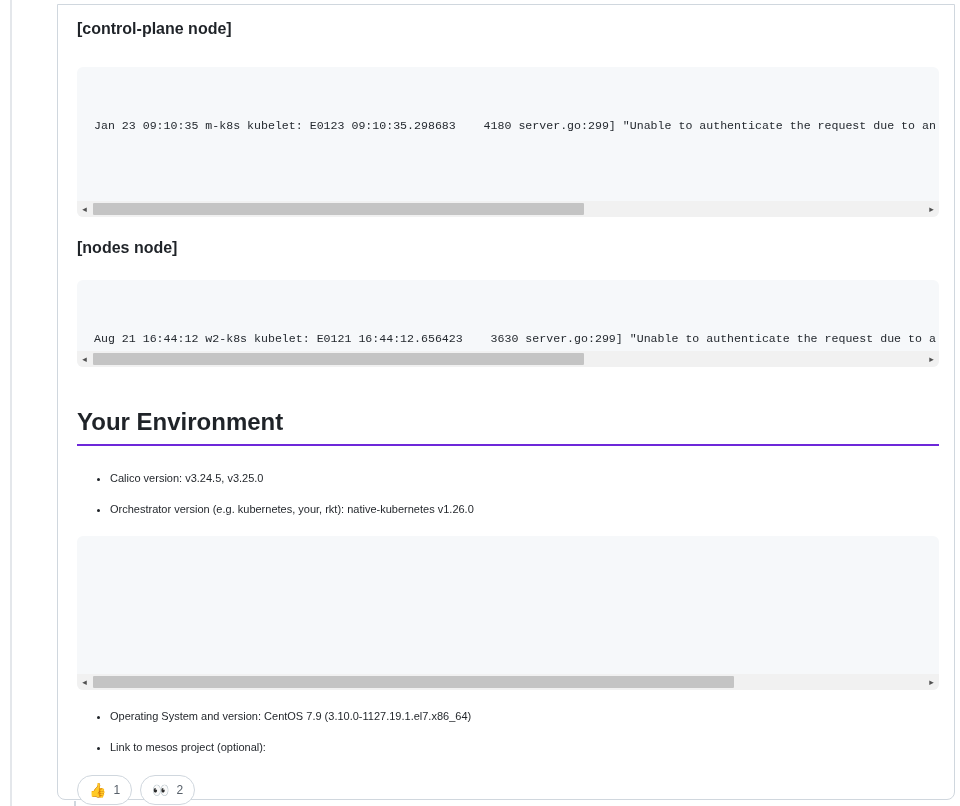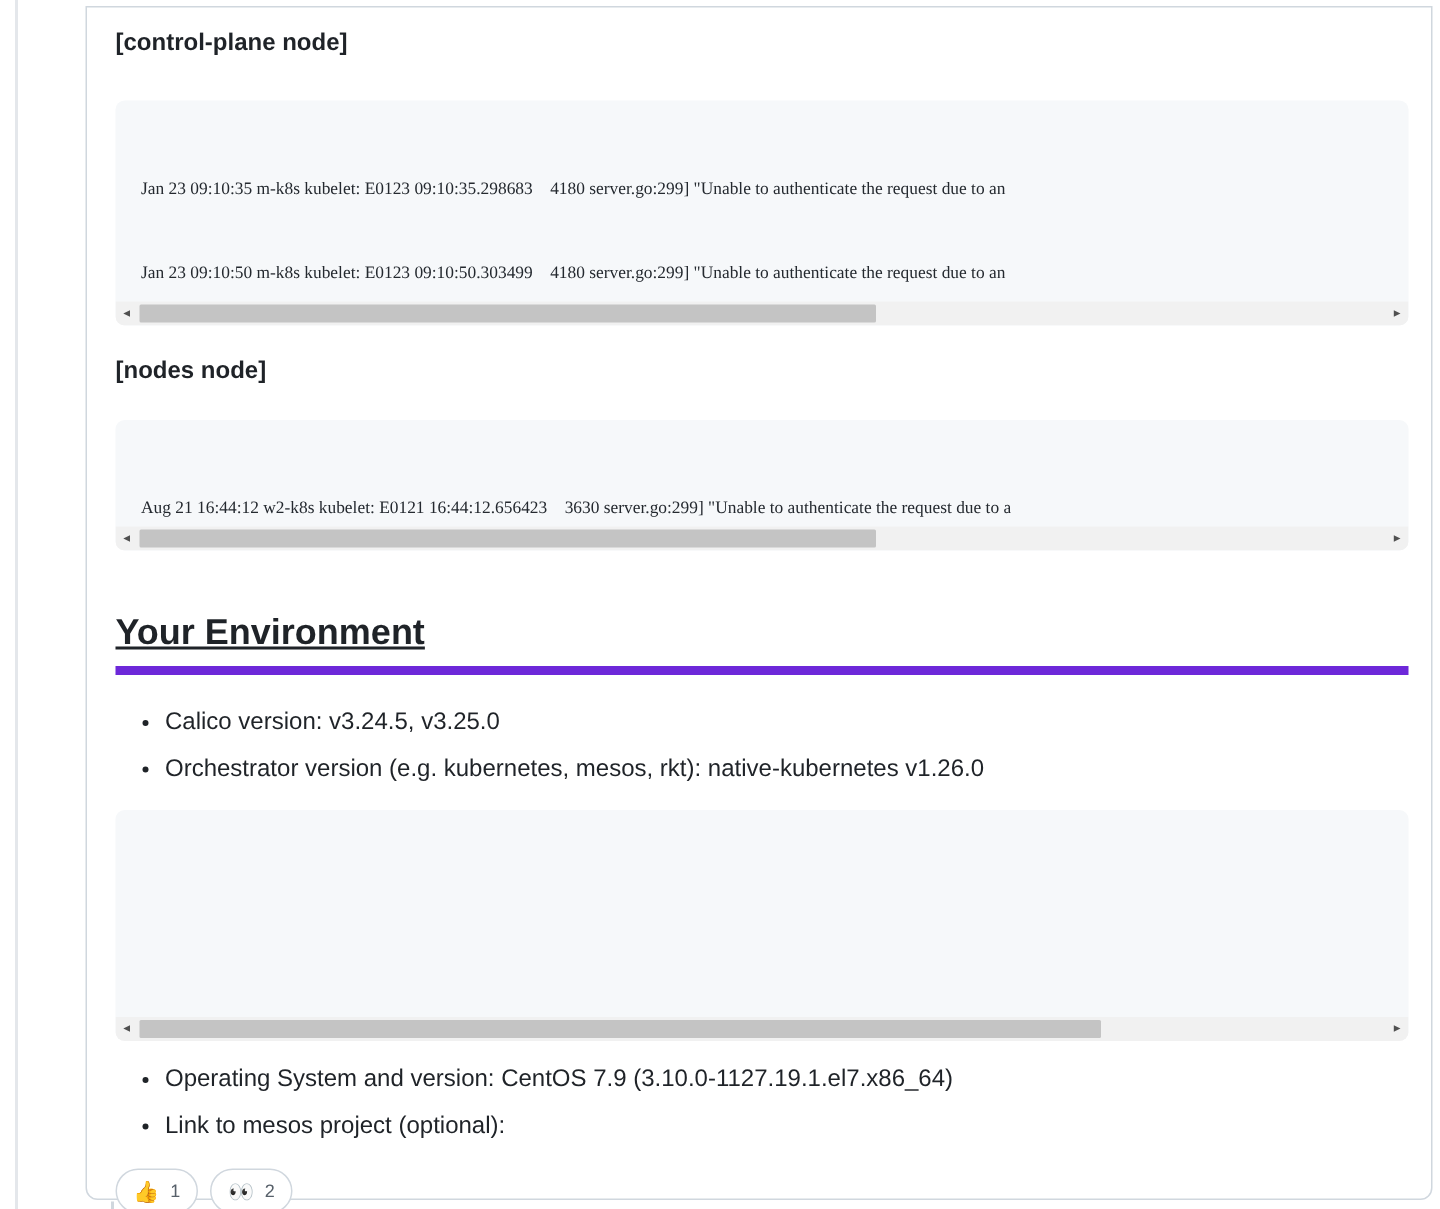--- a/index.html
+++ b/index.html
@@ -38,21 +38,21 @@
   .code-block {
     background: #f6f8fa;
     border-radius: 6px;
     overflow: hidden;
     position: relative;
   }
   .block-1 { height: 150px; margin-bottom: 21px; }
   .block-2 { height: 87px; margin-bottom: 0; }
   .block-3 { height: 154px; margin-bottom: 0; }
   .code-pre {
-    font-family: Liberation Serif, serif;
+    font-family: Liberation Mono, monospace;
     font-size: 11.6px; line-height: 18.6px;
     color: #24292f;
     padding: 13px 0 0 17px;
     white-space: pre;
     overflow: hidden;
   }
   .code-line { white-space: pre; overflow: hidden; }
 
   .hscrollbar {
     position: absolute; left: 0; right: 0; bottom: 0;
@@ -71,28 +71,27 @@
     background: #c4c4c4; border-radius: 1px;
   }
   .thumb-60 { width: 59%; }
   .thumb-78 { width: 77%; }
 
   .env-heading {
     font-size: 24px; font-weight: 600; line-height: 30px;
     color: #1f2328;
     margin-top: 40px;
     padding-bottom: 7px;
-    border-bottom: 6px solid #6d28d9;
+    border-bottom: 2px solid #6d28d9;
     margin-bottom: 14px;
-    text-decoration: underline;
   }
   ul.env-list {
     list-style: disc;
     padding-left: 33px;
-    font-size: 16px; line-height: 24px;
+    font-size: 11px; line-height: 24px;
     color: #1f2328;
   }
   ul.list-top { margin: 20px 0 15px 0; }
   ul.list-bottom { margin: 14px 0 0 0; }
   ul.env-list li + li { margin-top: 7px; }
 
   .reactions { display: flex; gap: 8px; margin-top: 16px; }
   .reaction-pill {
     display: inline-flex; align-items: center; gap: 7px;
     height: 30px; padding: 0 11px;
@@ -111,21 +110,20 @@
 <div class="left-rule"></div>
 
 <div class="comment">
   <div class="comment-body">
 
     <p class="section-label label-1">[control-plane node]</p>
 
     <div class="code-block block-1">
       <div class="code-pre">
         <div class="code-line">Jan 23 09:10:35 m-k8s kubelet: E0123 09:10:35.298683    4180 server.go:299] "Unable to authenticate the request due to an</div>
-        <div class="code-line">Jan 23 09:10:50 m-k8s kubelet: E0123 09:10:50.303499    4180 server.go:299] "Unable to authenticate the request due to an</div>
         
         
         
         
       </div>
       <div class="hscrollbar">
         <span class="sb-arrow">◂</span>
         <span class="sb-track">
           <span class="sb-thumb thumb-60"></span>
         </span>
@@ -146,21 +144,21 @@
           <span class="sb-thumb thumb-60"></span>
         </span>
         <span class="sb-arrow">▸</span>
       </div>
     </div>
 
     <h2 class="env-heading">Your Environment</h2>
 
     <ul class="env-list list-top">
       <li>Calico version: v3.24.5, v3.25.0</li>
-      <li>Orchestrator version (e.g. kubernetes, mesos, rkt): native-kubernetes v1.26.0</li>
+      <li>Orchestrator version (e.g. kubernetes, your, rkt): native-kubernetes v1.26.0</li>
     </ul>
 
     <div class="code-block block-3">
       <div class="code-pre">
         
         
         
         
       </div>
       <div class="hscrollbar">

